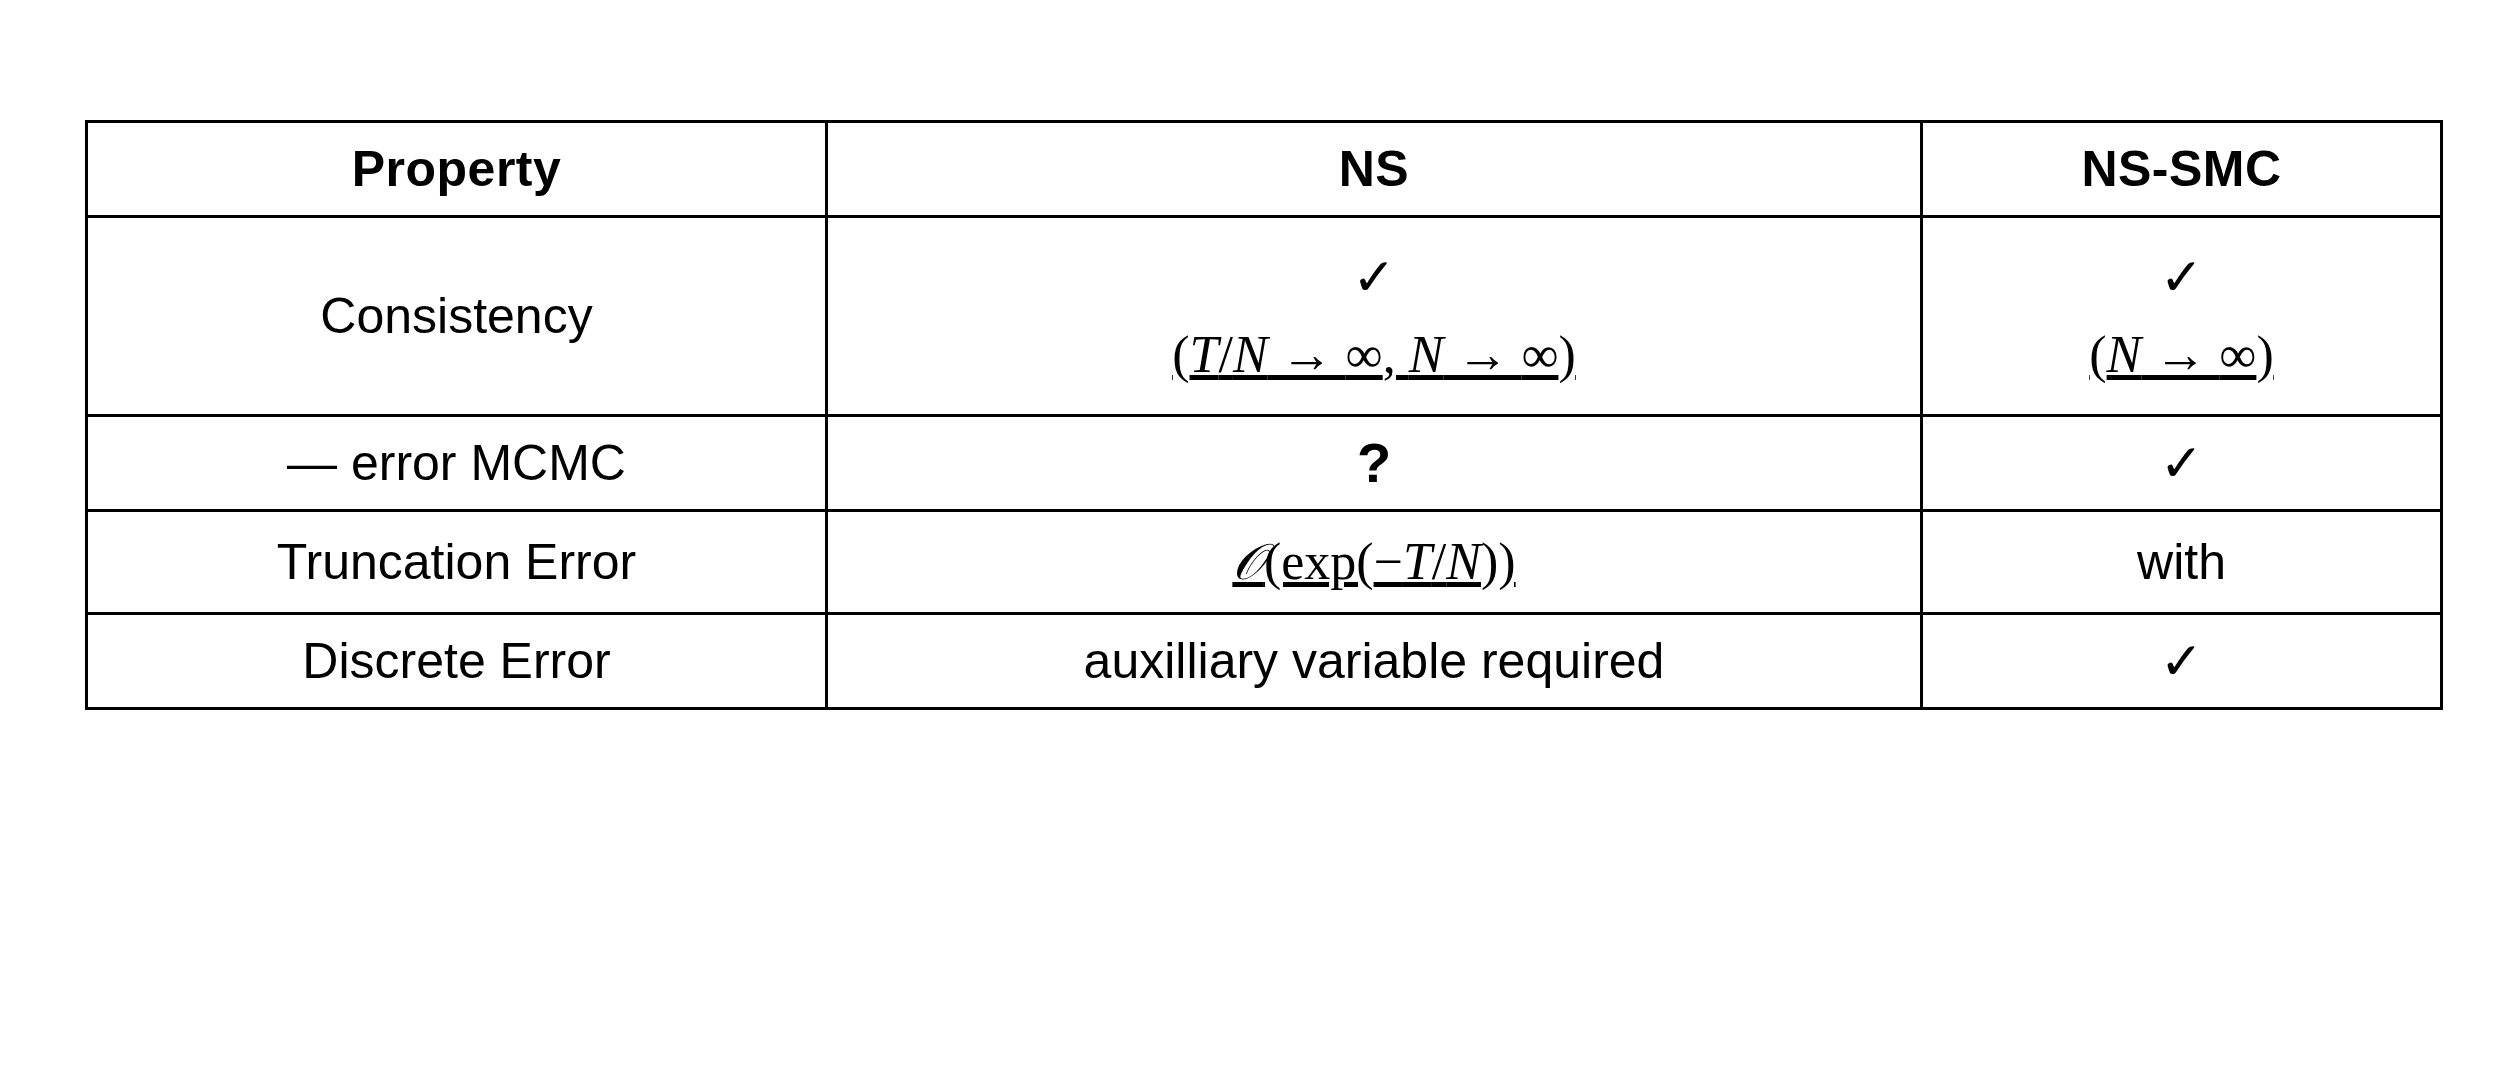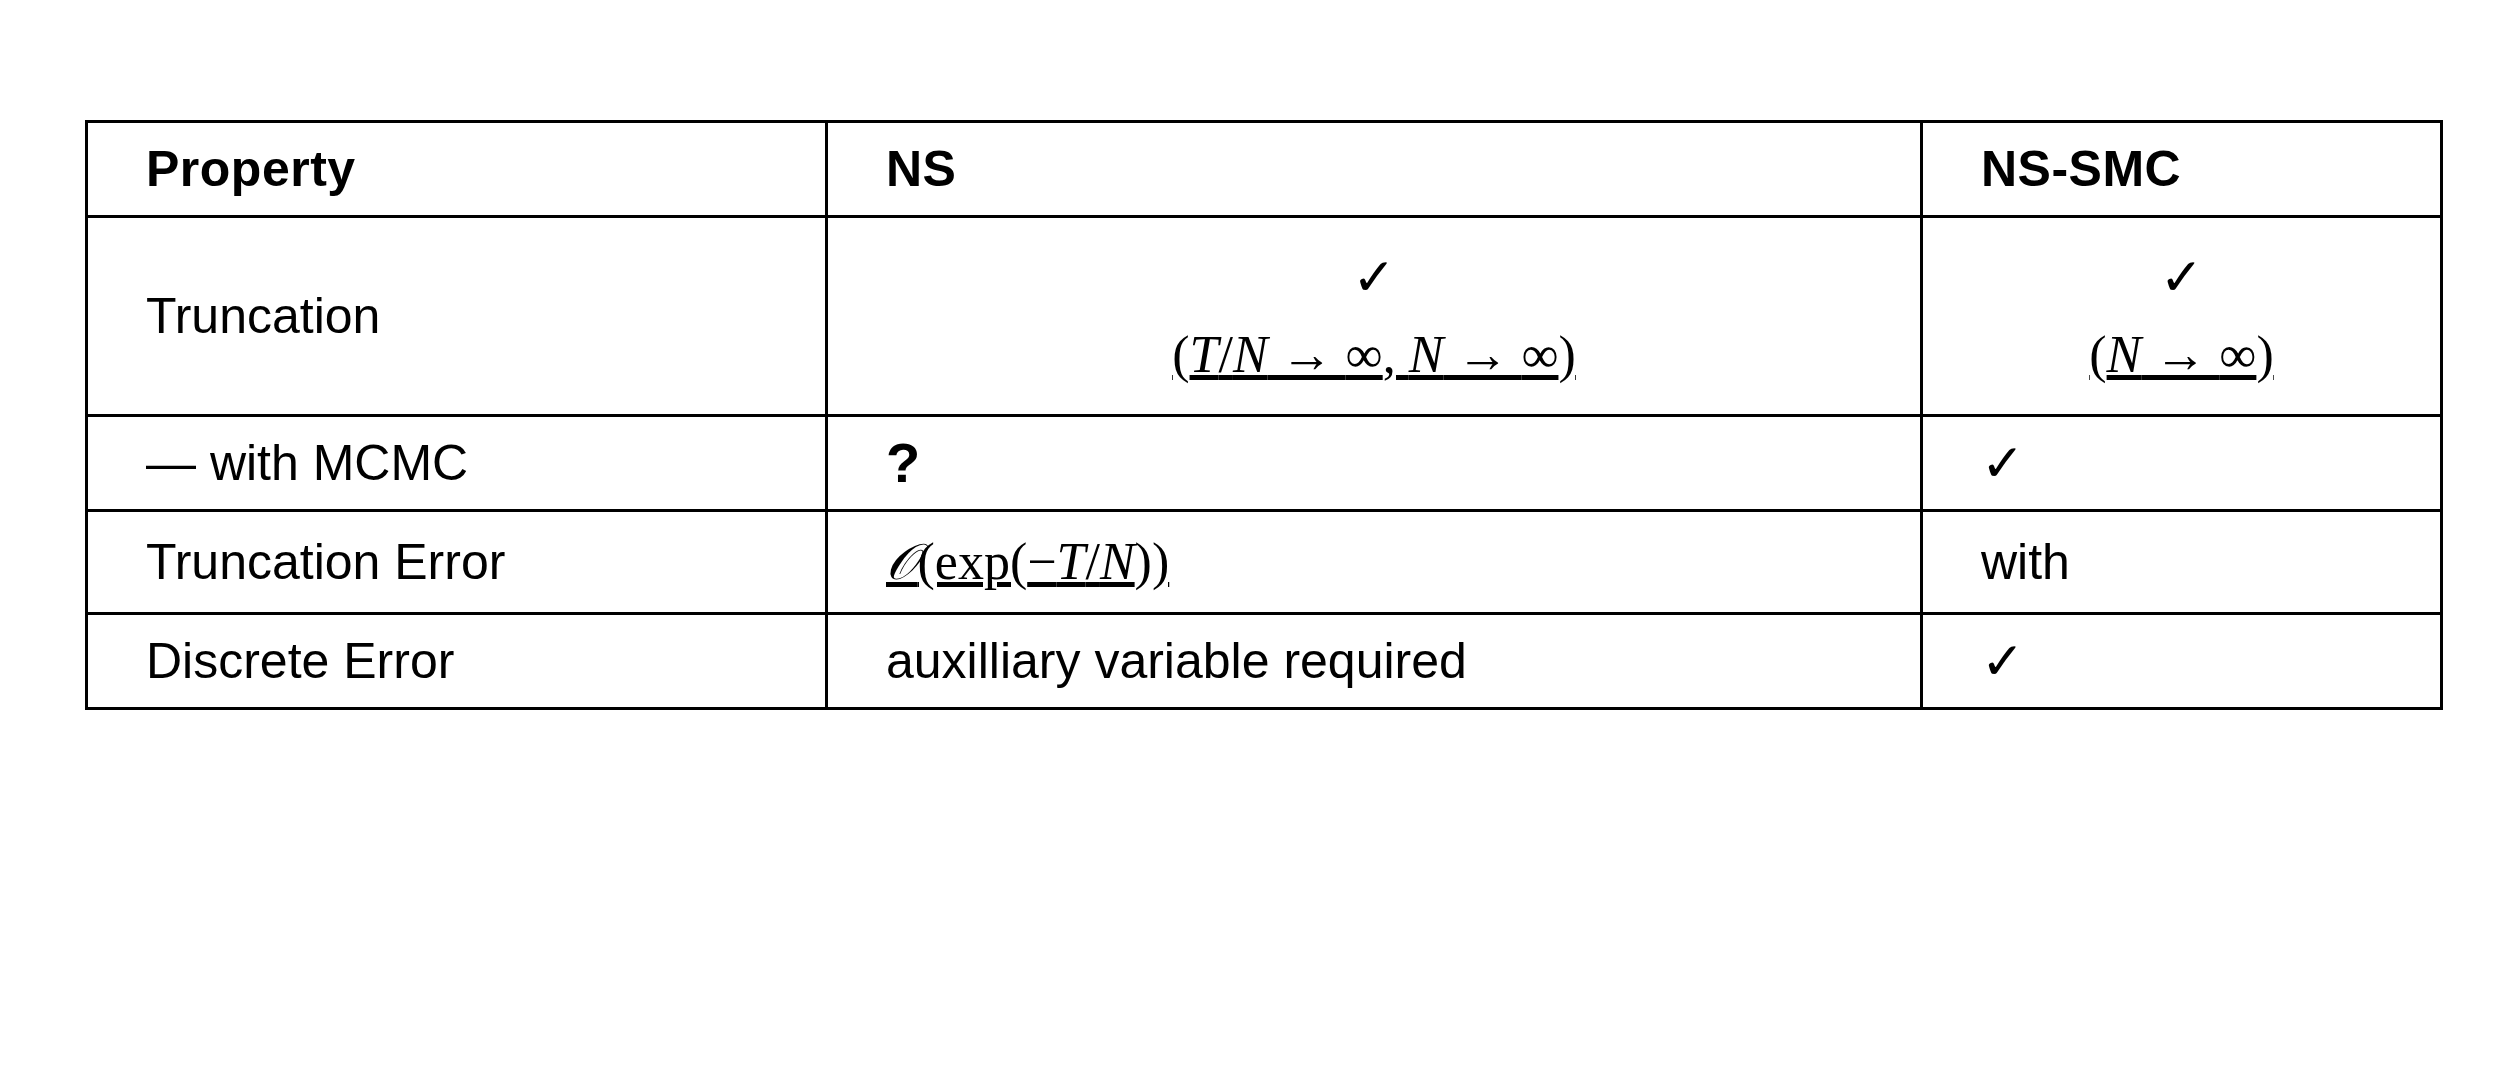--- a/index.html
+++ b/index.html
@@ -114,23 +114,22 @@
     gap: 26px;
     padding: 6px 10px;
   }
 
   .stack .line-1 { line-height: 1.0; }
   .stack .line-2 { line-height: 1.0; }
 
   .center-box {
     display: flex;
     align-items: center;
-    justify-content: flex-start;
+    justify-content: center;
     padding: 0 10px;
-    margin-left: 48px;
   }
 
   .nowrap { white-space: nowrap; }
 </style>
 </head>
 <body>
 
 <div id="page">
 
   <div class="table-wrap">
@@ -159,41 +158,41 @@
             </div>
           </th>
         </tr>
       </thead>
 
       <tbody>
 
         <tr class="r-consistency">
           <td>
             <div class="center-box">
-              <span class="cell-text">Truncation</span>
+              <span class="cell-text">Consistency</span>
             </div>
           </td>
           <td>
             <div class="stack">
               <span class="mark line-1">✓</span>
               <span class="mathit line-2 nowrap"><span class="mathup">(</span><span>T</span><span class="mathup">/</span><span>N</span><span class="mathup"> → </span><span class="mathup">∞</span><span class="mathup">, </span><span>N</span><span class="mathup"> → </span><span class="mathup">∞</span><span class="mathup">)</span></span>
             </div>
           </td>
           <td>
             <div class="stack">
               <span class="mark line-1">✓</span>
               <span class="mathit line-2 nowrap"><span class="mathup">(</span><span>N</span><span class="mathup"> → </span><span class="mathup">∞</span><span class="mathup">)</span></span>
             </div>
           </td>
         </tr>
 
         <tr class="r-mcmc">
           <td>
             <div class="center-box">
-              <span class="cell-text">— with MCMC</span>
+              <span class="cell-text">— error MCMC</span>
             </div>
           </td>
           <td>
             <div class="center-box">
               <span class="mark-q">?</span>
             </div>
           </td>
           <td>
             <div class="center-box">
               <span class="mark">✓</span>

